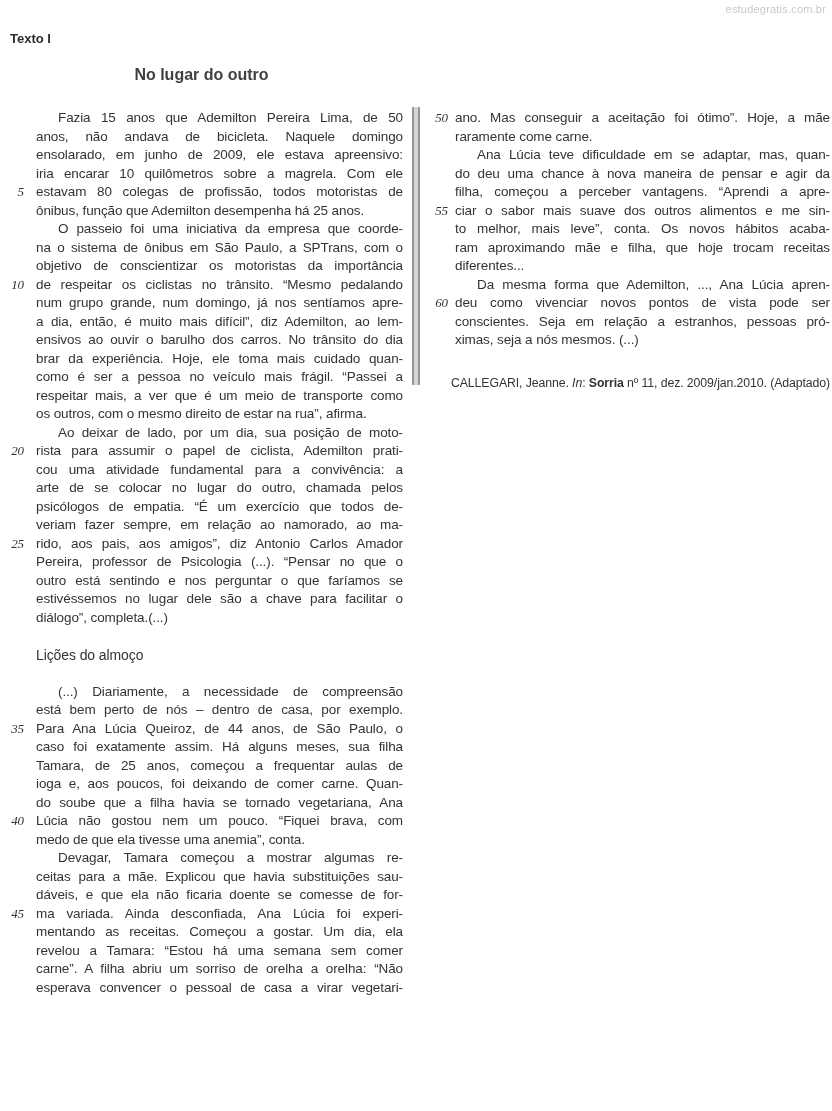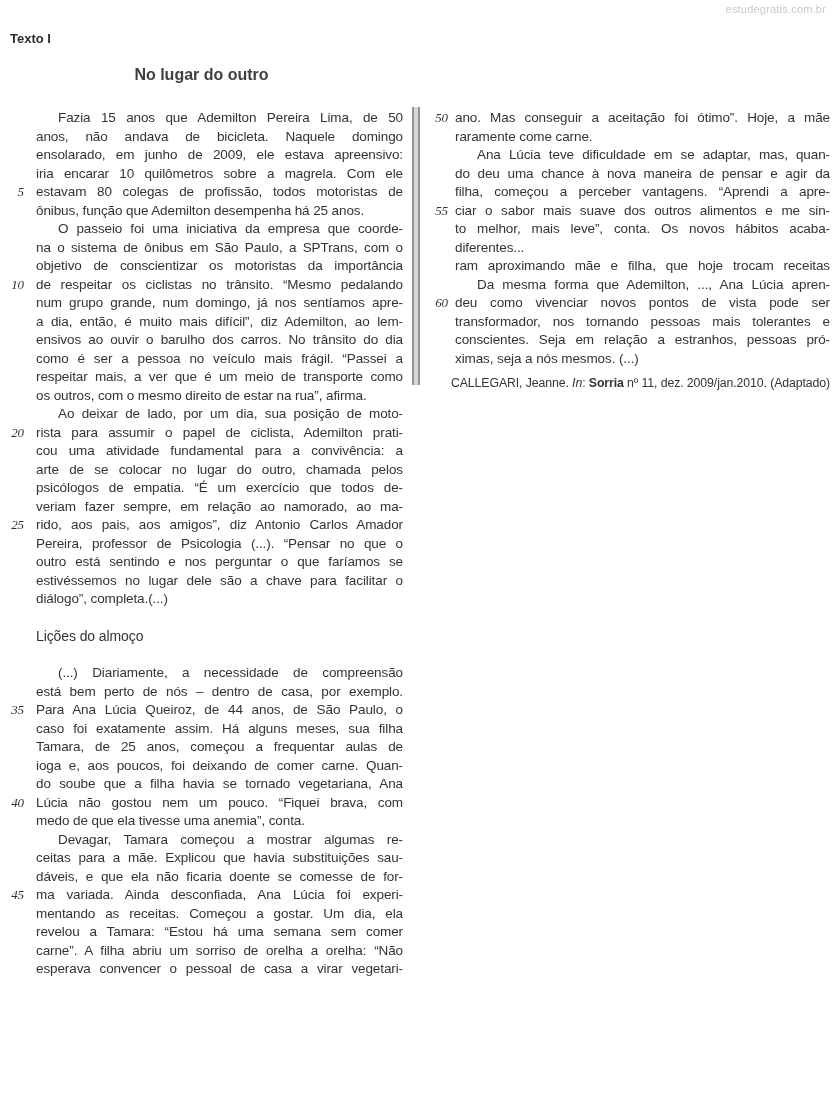--- a/index.html
+++ b/index.html
@@ -102,20 +102,24 @@
     <div class="line">
       <span class="num"></span>
       <span class="txt">a dia, então, é muito mais difícil”, diz Ademilton, ao lem-</span>
     </div>
     <div class="line">
       <span class="num"></span>
       <span class="txt">ensivos ao ouvir o barulho dos carros. No trânsito do dia</span>
     </div>
     <div class="line">
       <span class="num"></span>
+      <span class="txt">brar da experiência. Hoje, ele toma mais cuidado quan-</span>
+    </div>
+    <div class="line">
+      <span class="num"></span>
       <span class="txt">como é ser a pessoa no veículo mais frágil. “Passei a</span>
     </div>
     <div class="line">
       <span class="num"></span>
       <span class="txt">respeitar mais, a ver que é um meio de transporte como</span>
     </div>
     <div class="line">
       <span class="num"></span>
       <span class="txt pend">os outros, com o mesmo direito de estar na rua”, afirma.</span>
     </div>
@@ -271,37 +275,33 @@
     <div class="line">
       <span class="num">55</span>
       <span class="txt">ciar o sabor mais suave dos outros alimentos e me sin-</span>
     </div>
     <div class="line">
       <span class="num"></span>
       <span class="txt">to melhor, mais leve”, conta. Os novos hábitos acaba-</span>
     </div>
     <div class="line">
       <span class="num"></span>
+      <span class="txt">ram aproximando mãe e filha, que hoje trocam receitas</span>
+    </div>
+    <div class="line">
+      <span class="num"></span>
       <span class="txt pend">diferentes...</span>
-    </div>
-    <div class="line">
-      <span class="num"></span>
-      <span class="txt">ram aproximando mãe e filha, que hoje trocam receitas</span>
     </div>
     <div class="line">
       <span class="num"></span>
       <span class="txt pstart">Da mesma forma que Ademilton, ..., Ana Lúcia apren-</span>
     </div>
     <div class="line">
       <span class="num">60</span>
       <span class="txt">deu como vivenciar novos pontos de vista pode ser</span>
-    </div>
-    <div class="line">
-      <span class="num"></span>
-      <span class="txt">transformador, nos tornando pessoas mais tolerantes e</span>
     </div>
     <div class="line">
       <span class="num"></span>
       <span class="txt">conscientes. Seja em relação a estranhos, pessoas pró-</span>
     </div>
     <div class="line">
       <span class="num"></span>
       <span class="txt pend">ximas, seja a nós mesmos. (...)</span>
     </div>
   </div>

